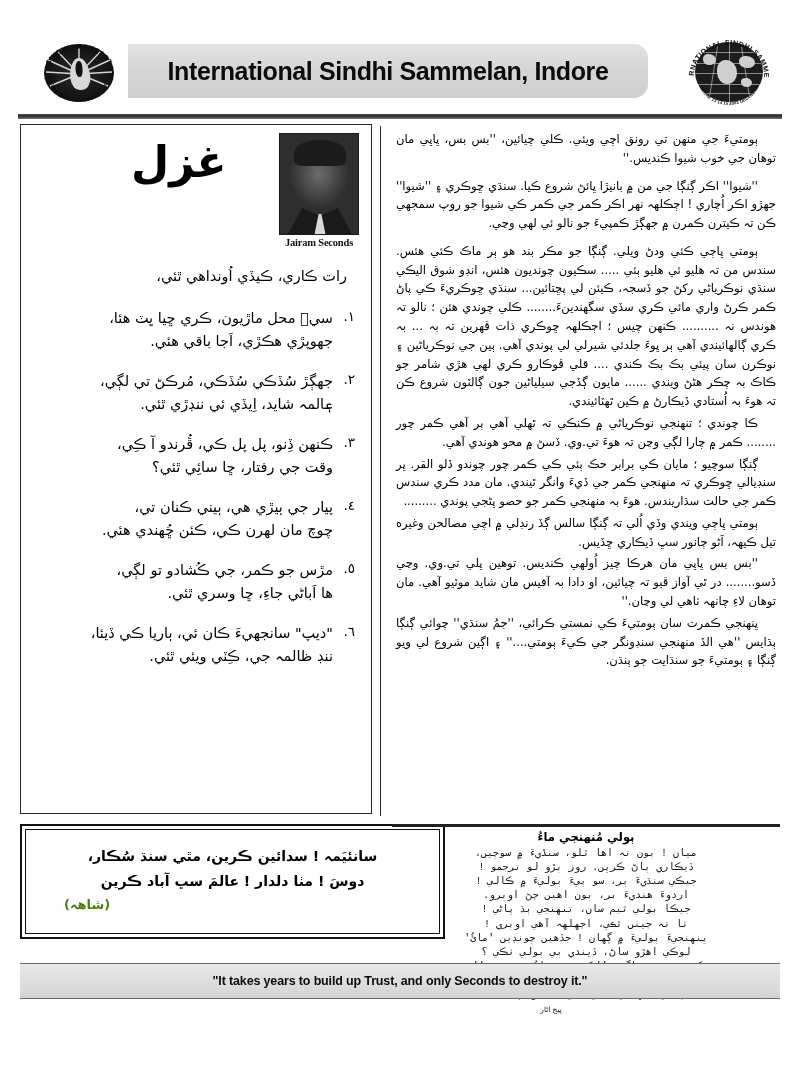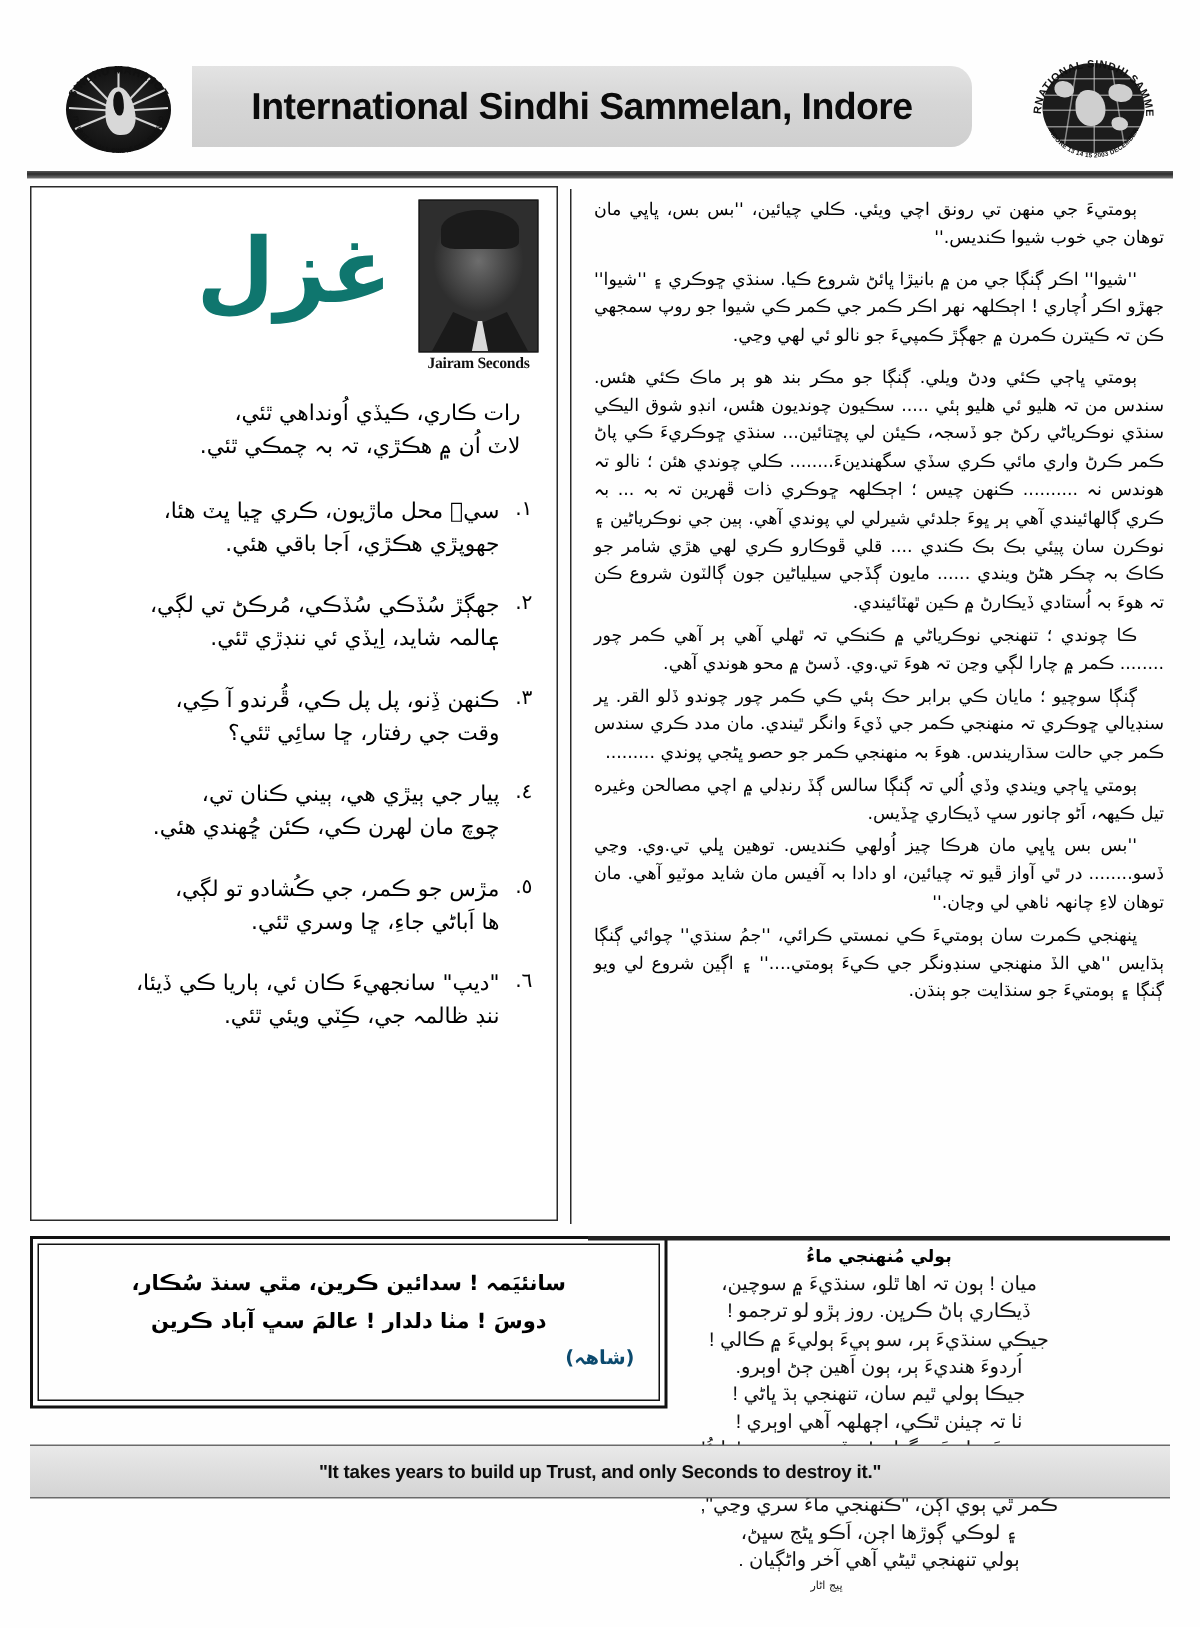--- a/index.html
+++ b/index.html
@@ -161,25 +161,25 @@
     height: 690px;
   }
 
   
   .ghazal-head {
     position: relative;
     height: 140px;
   }
   .ghazal-title {
     position: absolute;
-    left: 110px; top: 26px;
-    font-family: "DejaVu Sans", sans-serif;
-    font-size: 60px;
-    font-weight: bold;
-    color: #0f766e;
+    left: 110px; top: 15px;
+    font-family: "DejaVu Sans", sans-serif;
+    font-size: 44px;
+    font-weight: bold;
+    color: #000000;
     direction: rtl;
     line-height: 1;
   }
   .photo-wrap {
     position: absolute;
     right: 12px; top: 8px;
     width: 80px;
   }
   .photo {
     width: 80px;
@@ -279,22 +279,22 @@
     font-size: 14px;
     font-weight: bold;
     line-height: 1.75;
     color: #000;
     text-align: center;
     white-space: nowrap;
   }
   .couplet-sig {
     font-size: 13px;
     font-weight: bold;
-    color: #0c4a6e;
-    text-align: right;
+    color: #4d7c0f;
+    text-align: left;
     margin-top: 4px;
     padding-left: 22px;
   }
 
   
   .prose {
     direction: rtl;
     font-family: "DejaVu Sans", sans-serif;
     font-size: 11.6px;
     line-height: 1.62;
@@ -324,22 +324,22 @@
     direction: rtl;
     text-align: center;
     font-family: "DejaVu Sans", sans-serif;
     font-size: 11.5px;
     font-weight: bold;
     color: #000;
     margin: 3px 0 3px 0;
   }
   .poem-body {
     direction: rtl;
-    font-family: Liberation Sans, sans-serif;
-    font-size: 13px;
+    font-family: Liberation Mono, monospace;
+    font-size: 10px;
     line-height: 1.42;
     color: #111;
     text-align: center;
     padding: 0 42px;
   }
   .poem-body div { white-space: nowrap; overflow: hidden; text-overflow: clip; }
   .poem-sig {
     direction: rtl;
     text-align: center;
     font-family: "DejaVu Sans", sans-serif;
@@ -456,21 +456,20 @@
             <div class="collar"></div>
             <div class="shirt"></div>
           </div>
           <div class="photo-caption">Jairam Seconds</div>
         </div>
       </div>
 
       <div class="verses">
         <div class="matla">
           <div class="vline">رات ڪاري، ڪيڏي اُونداهي ٿئي،</div>
-          <div class="vline">لاٽ اُن ۾ هڪڙي، تہ بہ چمڪي ٿئي.</div>
         </div>
 
         <div class="verse">
           <div class="num">١.</div>
           <div class="lines">
             <div class="vline">سيٖ محل ماڙيون، ڪري ڇيا ڀٽ هئا،</div>
             <div class="vline">جھوپڙي هڪڙي، اَجا باقي هئي.</div>
           </div>
         </div>
 

